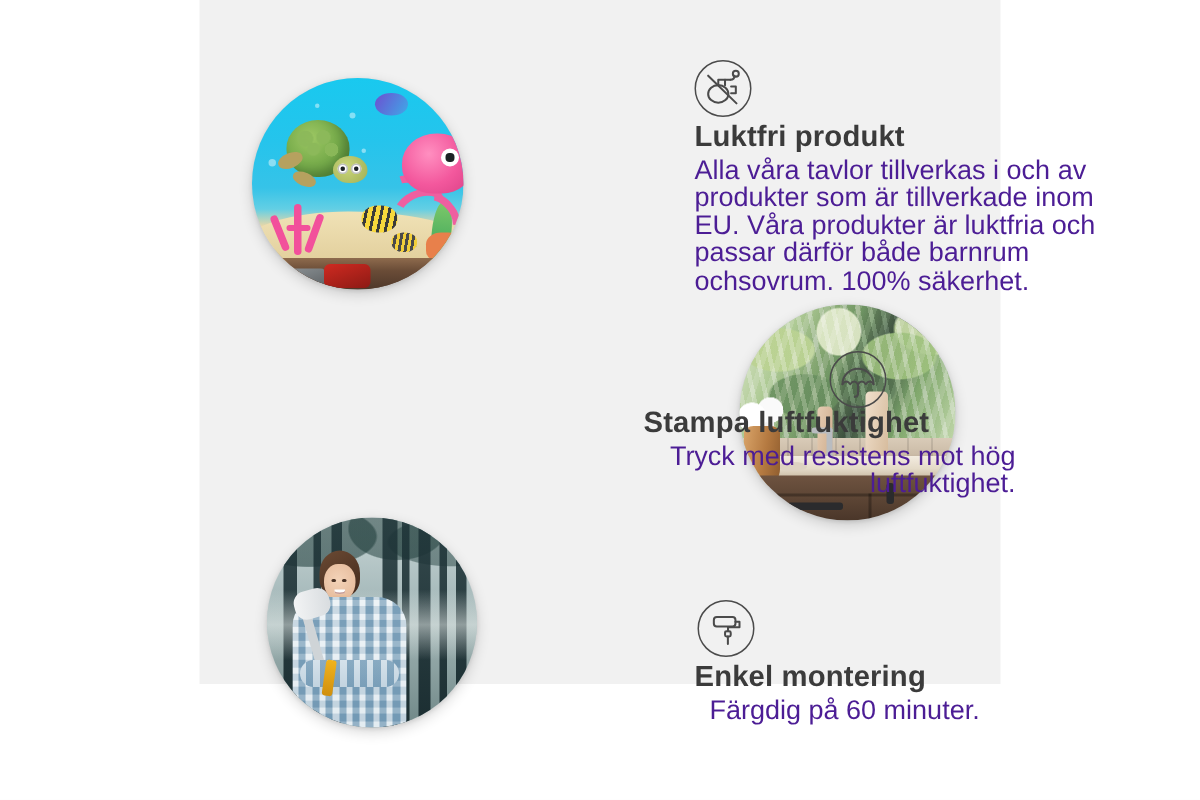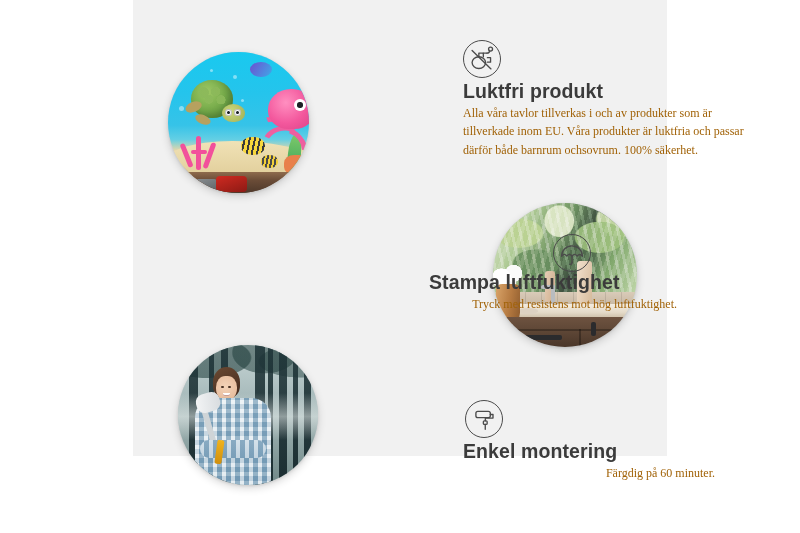--- a/index.html
+++ b/index.html
@@ -364,40 +364,39 @@
   .f-title {
     position:absolute;
     font-size:19.5px;
     font-weight:bold;
     color:#3b3b3b;
     letter-spacing:.1px;
     white-space:nowrap;
   }
   .f-body {
     position:absolute;
-    font-size:12px;
+    font-size:18px;
     line-height:18.4px;
-    color:#a16207;
-    font-family:Liberation Serif, serif;
+    color:#4c1d95;
   }
 
   
   #blk1 .icon-circle { left:330px; top:40px; }
   #blk1 .f-title { left:330px; top:80px; }
   #blk1 .f-body  { left:330px; top:104px; width:292px; }
 
   
   #blk2 .icon-circle { left:420px; top:234px; }
   #blk2 .f-title { left:296px; top:271px; }
   #blk2 .f-body  { left:222px; top:295px; width:322px; text-align:right; }
 
   
   #blk3 .icon-circle { left:332px; top:400px; }
   #blk3 .f-title { left:330px; top:440px;text-align:center; }
-  #blk3 .f-body  { left:352px; top:464px; width:230px;text-align:right; }
+  #blk3 .f-body  { left:340px; top:464px; width:230px; }
 </style>
 </head>
 <body>
 
 <div class="page">
   <div class="panel">
 
     <div class="feature" id="blk1">
 
       <div class="disc" style="left:35px; top:52px; width:141px; height:141px;">

